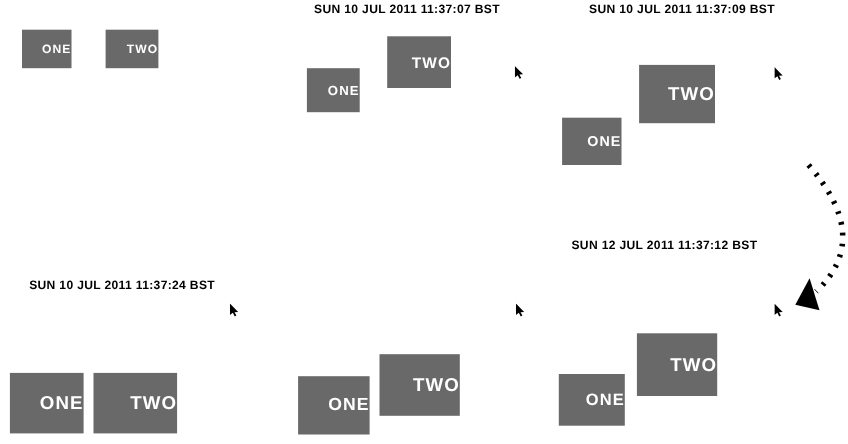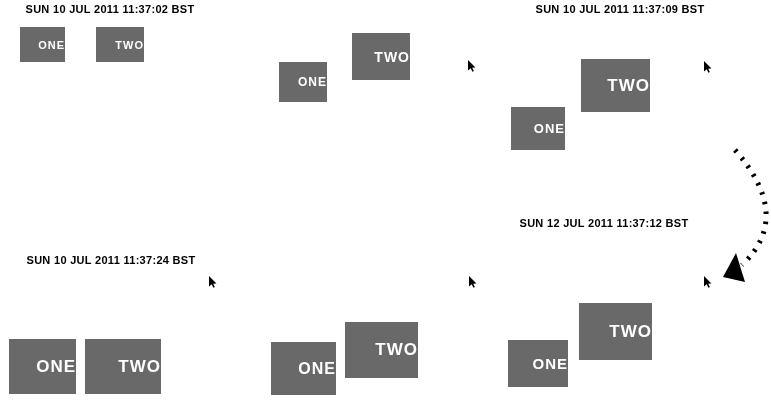--- a/index.html
+++ b/index.html
@@ -36,27 +36,27 @@
 </style>
 </head>
 <body>
 
 <div class="canvas" id="canvas" style="--bg: #ffffff; --wf: #696969; --wl: #ffffff; --ts: #000000;">
 
   <svg class="arrow" width="64" height="156" viewBox="0 0 64 156" aria-hidden="true">
     <path d="M25,14 Q83.5,80.5 32,129" fill="none" stroke="#000000" stroke-width="5" stroke-dasharray="2.5 7.5"></path>
     <polygon points="26,117 13,141 35,146" fill="#000000"></polygon>
   </svg>
-<div class="timestamp" style="left: 110px; top: 3px;">SUN 10 JUL 2011 11:37:02 BST</div>
     <div class="window" style="left: 20px; top: 27px; width: 45px; height: 35px; font-size: 11px;">
       <span>ONE</span>
     </div>
     <div class="window" style="left: 96px; top: 27px; width: 48px; height: 35px; font-size: 11px;">
       <span>TWO</span>
     </div>
+    <div class="timestamp" style="left: 370px; top: 3px;">SUN 10 JUL 2011 11:37:07 BST</div>
     <div class="window" style="left: 279px; top: 62px; width: 48px; height: 40px; font-size: 12px;">
       <span>ONE</span>
     </div>
     <div class="window" style="left: 352px; top: 33px; width: 58px; height: 47px; font-size: 14px;">
       <span>TWO</span>
     </div>
     <svg class="cursor" width="8" height="12" viewBox="0 0 8 12" style="left: 468px; top: 60px;">
       <polygon points="0,0 0,10.4 2.7,8.3 4.4,11.7 5.9,10.9 4.2,7.8 7.5,7.6" fill="#000000"></polygon>
     </svg>
     <div class="timestamp" style="left: 608px; top: 3px; padding-left: 24px;">SUN 10 JUL 2011 11:37:09 BST</div>

